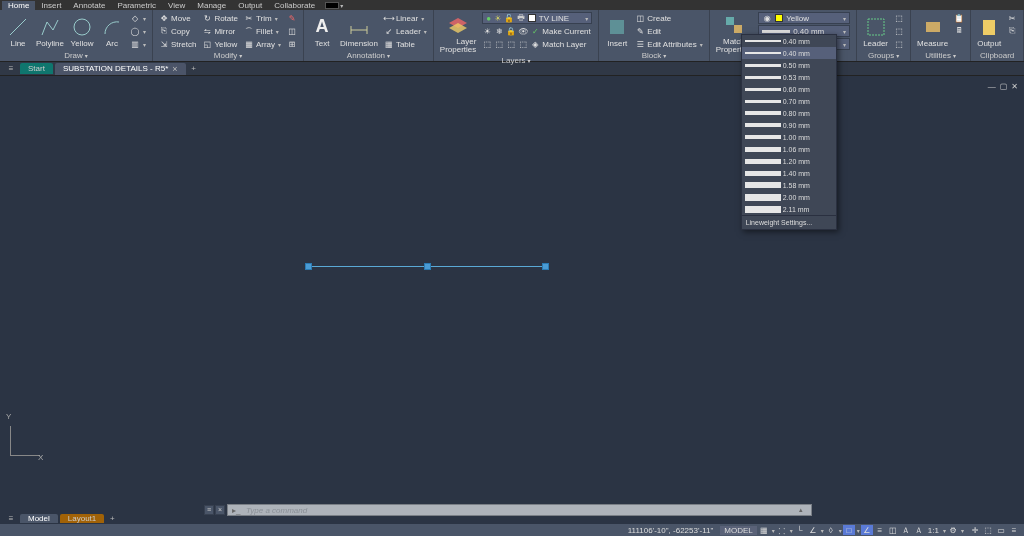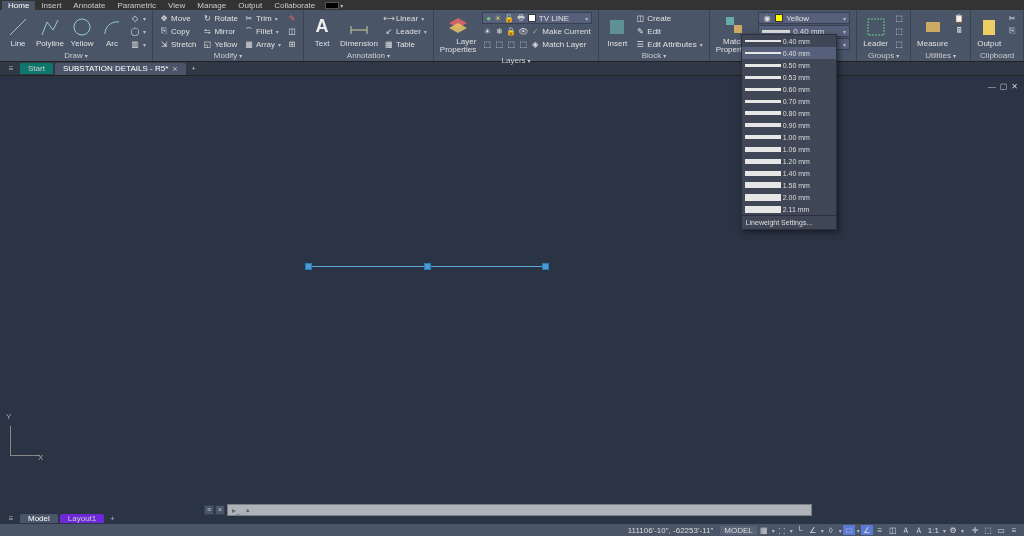--- a/index.html
+++ b/index.html
@@ -59,21 +59,21 @@
     .cmdline-wrap { position: absolute; left: 204px; right: 212px; bottom: 20px; height: 12px; display: flex; align-items: center; gap: 2px; }
     .cmd-tab-btns { display: flex; gap: 1px; }
     .cmd-tab-btn { width: 10px; height: 10px; background: #4a5568; border: 1px solid #374050; font-size: 7px; text-align: center; line-height: 8px; color: #ccc; cursor: pointer; }
     .cmd-input { flex: 1; height: 12px; background: #aeb3ba; border: 1px solid #7a7f86; display: flex; align-items: center; padding: 0 4px; gap: 4px; }
     .cmd-icon { width: 10px; height: 10px; display: flex; align-items: center; font-size: 8px; color: #666; }
     .cmd-text { font-size: 8px; font-style: italic; color: #8a8f96; flex: 1; }
     .cmd-arrow { width: 8px; font-size: 7px; color: #666; cursor: pointer; }
     
     .layout-tabs { position: absolute; left: 0; bottom: 12px; height: 12px; display: flex; align-items: center; gap: 2px; padding: 0 4px; font-size: 8px; }
     .layout-tabs .doc-hamburger { color: #bbb; }
-    .layout-tab { padding: 0 8px; color: #ccc; cursor: pointer; background: #6d28d9; border-radius: 2px 2px 0 0; }
+    .layout-tab { padding: 0 8px; color: #ccc; cursor: pointer; background: #a16207; border-radius: 2px 2px 0 0; }
     .layout-tab.active { background: #4a5568; color: #fff; }
     
     .status-bar { position: absolute; left: 0; right: 0; bottom: 0; height: 12px; background: #4a5568; display: flex; align-items: center; justify-content: flex-end; padding: 0 4px; font-size: 8px; color: #ddd; gap: 1px; }
     .status-coords { margin-right: 6px; }
     .status-label { padding: 0 4px; background: #5a6278; }
     .status-btn { width: 12px; height: 10px; display: flex; align-items: center; justify-content: center; cursor: pointer; font-size: 8px; color: #ddd; }
     .status-btn.hl { background: #5a7ad6; }
     .status-sep { width: 3px; }
     
     svg { display: block; }
@@ -592,20 +592,21 @@
   </div>
 </div>
 
 <div class="cmdline-wrap">
   <div class="cmd-tab-btns">
     <div class="cmd-tab-btn">≡</div>
     <div class="cmd-tab-btn">×</div>
   </div>
   <div class="cmd-input">
     <span class="cmd-icon">▸_</span>
+    <span class="cmd-text">Type a command</span>
     <span class="cmd-arrow">▴</span>
   </div>
 </div>
 
 <div class="layout-tabs">
   <div class="doc-hamburger">≡</div>
   <div class="layout-tab active">Model</div>
   <div class="layout-tab">Layout1</div>
   <div class="doc-new">+</div>
 </div>

